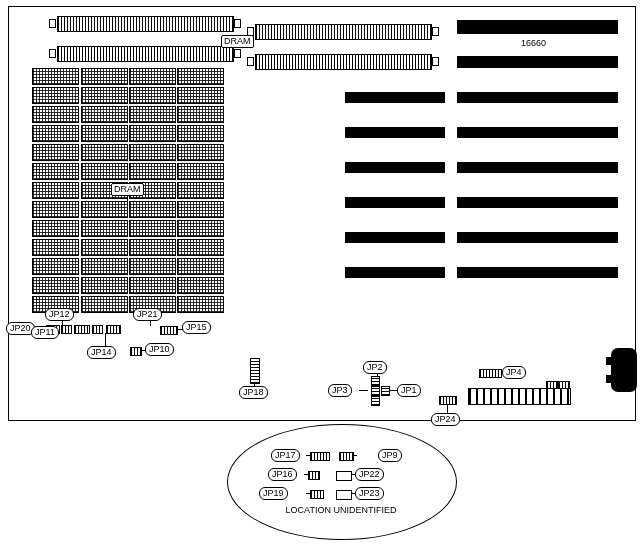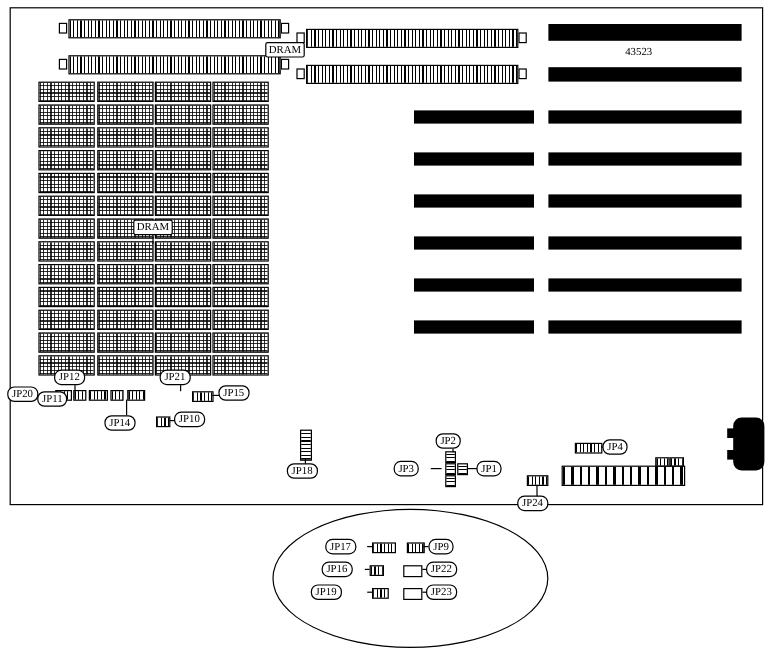--- a/index.html
+++ b/index.html
@@ -1,17 +1,17 @@
 <!DOCTYPE html>
 <html><head>
 <meta charset="utf-8">
 <style>
   html,body{margin:0;padding:0;background:#fff;}
   .stage{position:relative;width:643px;height:545px;background:#fff;overflow:hidden;
-         font-family:Liberation Serif, serif;color:#000;}
+         font-family:Liberation Sans, sans-serif;color:#000;}
   .board{position:absolute;left:8px;top:6px;width:626px;height:413px;border:1px solid #000;z-index:0;}
   .simm{position:absolute;border:1px solid #000;
         background:repeating-linear-gradient(90deg,#000 0 1px,#fff 1px 3px);z-index:2;}
   .cap{position:absolute;border:1px solid #000;background:#fff;z-index:2;}
   .bar{position:absolute;background:#000;z-index:2;}
   .chip{position:absolute;border:1px solid #000;z-index:1;
         background:repeating-linear-gradient(90deg,rgba(0,0,0,.8) 0 1px,transparent 1px 3px),
                    repeating-linear-gradient(0deg,rgba(0,0,0,.8) 0 1px,transparent 1px 3px);}
   .jblock{position:absolute;border:1px solid #000;z-index:3;
         background:repeating-linear-gradient(90deg,#000 0 1px,#fff 1px 3px);}
@@ -157,21 +157,21 @@
       <div class="line" style="left: 127px; top: 197px; width: 1px; height: 6px;"></div>
       <div class="line" style="left: 306px; top: 455px; width: 4px; height: 1px;"></div>
       <div class="line" style="left: 352px; top: 455px; width: 5px; height: 1px;"></div>
       <div class="line" style="left: 304px; top: 474px; width: 4px; height: 1px;"></div>
       <div class="line" style="left: 350px; top: 474px; width: 5px; height: 1px;"></div>
       <div class="line" style="left: 306px; top: 493px; width: 4px; height: 1px;"></div>
       <div class="line" style="left: 350px; top: 493px; width: 5px; height: 1px;"></div>
     </div>
 
   <div class="box" style="left:221px;top:35px;">DRAM</div>
-  <div class="txt" style="left:521px;top:38px;">43523</div>
+  <div class="txt" style="left:521px;top:38px;">16660</div>
   <div class="box" style="left:111px;top:183px;">DRAM</div>
 
   <div class="jp" style="left:45px;top:308px;">JP12</div>
   <div class="jp" style="left:133px;top:308px;">JP21</div>
   <div class="jp" style="left:6px;top:322px;">JP20</div>
   <div class="jp" style="left:182px;top:321px;">JP15</div>
   <div class="jp" style="left:31px;top:326px;">JP11</div>
   <div class="jp" style="left:87px;top:346px;">JP14</div>
   <div class="jp" style="left:145px;top:343px;text-align:center;">JP10</div>
   <div class="jp" style="left:239px;top:386px;">JP18</div>
@@ -181,19 +181,20 @@
   <div class="jp" style="left:502px;top:366px;">JP4</div>
   <div class="jp" style="left:431px;top:413px;">JP24</div>
 
   <div class="comb"></div>
   <div class="din"></div>
   <div class="dintab" style="left:606px;top:357px;width:6px;height:8px;"></div>
   <div class="dintab" style="left:606px;top:375px;width:6px;height:8px;"></div>
 
   <div class="ellipse"></div>
   <div class="jp" style="left:271px;top:449px;">JP17</div>
-  <div class="jp" style="left:357px;top:449px;">JP9</div>
+  <div class="jp" style="left:378px;top:449px;">JP9</div>
   <div class="jp" style="left:268px;top:468px;">JP16</div>
   <div class="jp" style="left:355px;top:468px;">JP22</div>
   <div class="jp" style="left:259px;top:487px;">JP19</div>
   <div class="jp" style="left:355px;top:487px;">JP23</div>
+  <div class="caption">LOCATION UNIDENTIFIED</div>
 
 </div>
 
 </body></html>

